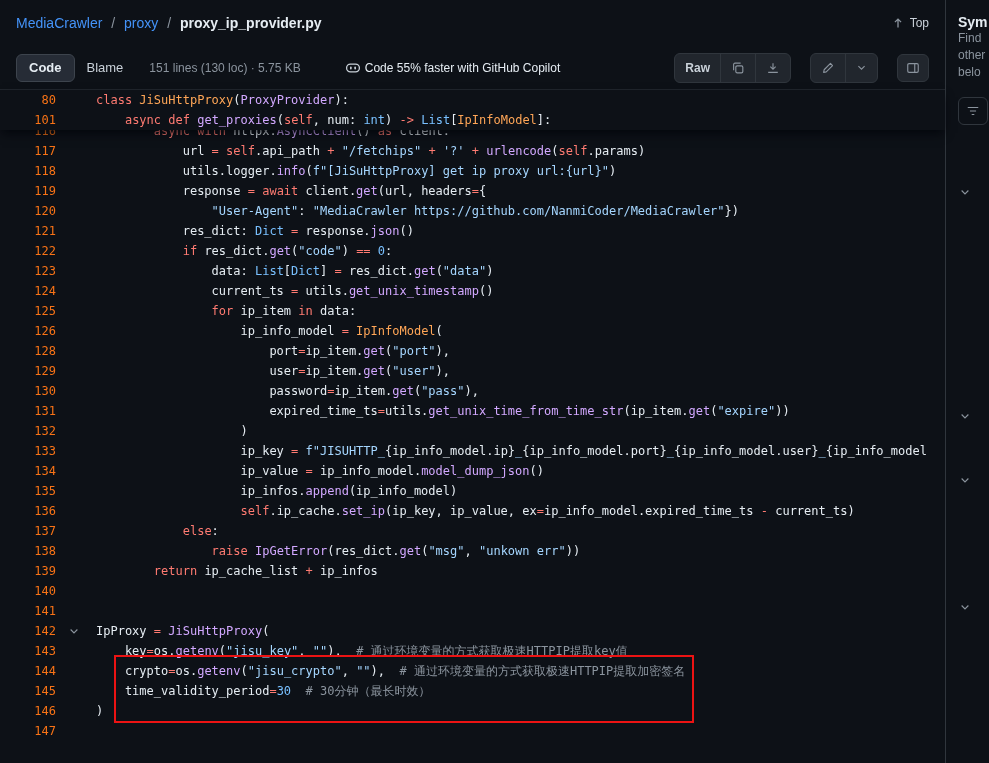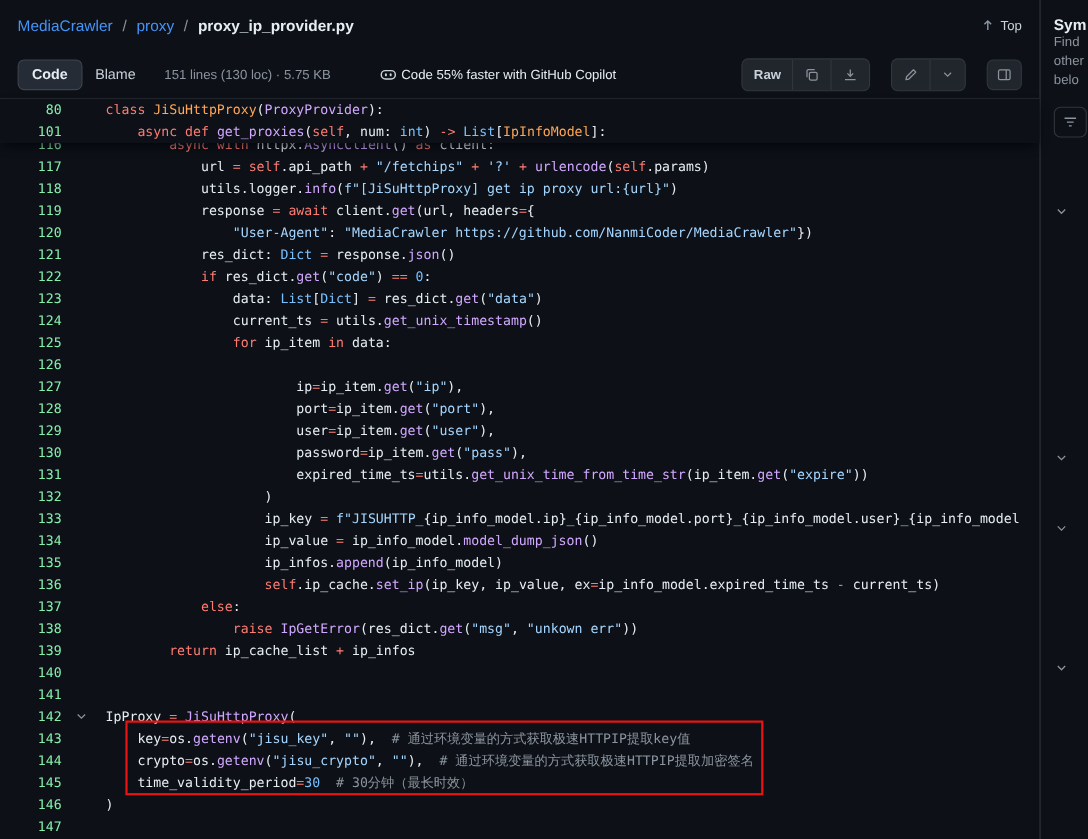--- a/index.html
+++ b/index.html
@@ -31,21 +31,21 @@
   .btn-group .btn + .btn{border-left:1px solid #30363d}
   .btn.solo{border:1px solid #30363d;border-radius:6px;background:#21262d;width:32px}
   .icon{display:inline-flex;align-items:center;justify-content:center;line-height:0}
 
   
   .code-area{flex:1;display:flex;flex-direction:column;min-height:0}
   .sticky-lines{position:relative;z-index:2;background:#0d1117;box-shadow:0 5px 10px -2px rgba(1,4,9,.85)}
   .code-body{position:relative;flex:1;overflow:hidden}
   .code-row{display:flex;height:20px;line-height:20px;font-family:"DejaVu Sans Mono","Liberation Mono",monospace;font-size:12px;white-space:pre}
   .code-row.clip{height:11px;overflow:hidden;align-items:flex-end}
-  .ln{flex:0 0 56px;width:56px;text-align:right;color:#86efac;cursor:pointer}
+  .ln{flex:0 0 56px;width:56px;text-align:right;color:#f97316;cursor:pointer}
   .fold{flex:0 0 40px;width:40px;padding-left:12px;display:flex;align-items:center}
   .code{flex:1;min-width:0;overflow:hidden;color:#e6edf3}
   .t-pln{color:#e6edf3}
   .t-k{color:var(--keyword,#ff7b72)}
   .t-fn{color:var(--function,#d2a8ff)}
   .t-cls{color:var(--classname,#ffa657)}
   .t-c1{color:var(--constant,#79c0ff)}
   .t-str{color:var(--string,#a5d6ff)}
   .t-cmt{color:var(--comment,#8b949e)}
   .annotation-box{position:absolute;left:114px;top:525px;width:580px;height:68px;border:2px solid var(--annotation,#ec1313);z-index:3;pointer-events:none}
@@ -156,22 +156,21 @@
       <div class="code-row clip"><div class="ln">116</div><div class="fold"></div><div class="code"><span class="t-pln">        </span><span class="t-k">async</span><span class="t-pln"> </span><span class="t-k">with</span><span class="t-pln"> httpx.</span><span class="t-fn">AsyncClient</span><span class="t-pln">() </span><span class="t-k">as</span><span class="t-pln"> client:</span></div></div>
           <div class="code-row"><div class="ln">117</div><div class="fold"></div><div class="code"><span class="t-pln">            url </span><span class="t-k">=</span><span class="t-pln"> </span><span class="t-k">self</span><span class="t-pln">.api_path </span><span class="t-k">+</span><span class="t-pln"> </span><span class="t-str">"/fetchips"</span><span class="t-pln"> </span><span class="t-k">+</span><span class="t-pln"> </span><span class="t-str">'?'</span><span class="t-pln"> </span><span class="t-k">+</span><span class="t-pln"> </span><span class="t-fn">urlencode</span><span class="t-pln">(</span><span class="t-k">self</span><span class="t-pln">.params)</span></div></div>
           <div class="code-row"><div class="ln">118</div><div class="fold"></div><div class="code"><span class="t-pln">            utils.logger.</span><span class="t-fn">info</span><span class="t-pln">(</span><span class="t-str">f"[JiSuHttpProxy] get ip proxy url:{url}"</span><span class="t-pln">)</span></div></div>
           <div class="code-row"><div class="ln">119</div><div class="fold"></div><div class="code"><span class="t-pln">            response </span><span class="t-k">=</span><span class="t-pln"> </span><span class="t-k">await</span><span class="t-pln"> client.</span><span class="t-fn">get</span><span class="t-pln">(url, headers</span><span class="t-k">=</span><span class="t-pln">{</span></div></div>
           <div class="code-row"><div class="ln">120</div><div class="fold"></div><div class="code"><span class="t-pln">                </span><span class="t-str">"User-Agent"</span><span class="t-pln">: </span><span class="t-str">"MediaCrawler https://github.com/NanmiCoder/MediaCrawler"</span><span class="t-pln">})</span></div></div>
           <div class="code-row"><div class="ln">121</div><div class="fold"></div><div class="code"><span class="t-pln">            res_dict: </span><span class="t-c1">Dict</span><span class="t-pln"> </span><span class="t-k">=</span><span class="t-pln"> response.</span><span class="t-fn">json</span><span class="t-pln">()</span></div></div>
           <div class="code-row"><div class="ln">122</div><div class="fold"></div><div class="code"><span class="t-pln">            </span><span class="t-k">if</span><span class="t-pln"> res_dict.</span><span class="t-fn">get</span><span class="t-pln">(</span><span class="t-str">"code"</span><span class="t-pln">) </span><span class="t-k">==</span><span class="t-pln"> </span><span class="t-c1">0</span><span class="t-pln">:</span></div></div>
           <div class="code-row"><div class="ln">123</div><div class="fold"></div><div class="code"><span class="t-pln">                data: </span><span class="t-c1">List</span><span class="t-pln">[</span><span class="t-c1">Dict</span><span class="t-pln">] </span><span class="t-k">=</span><span class="t-pln"> res_dict.</span><span class="t-fn">get</span><span class="t-pln">(</span><span class="t-str">"data"</span><span class="t-pln">)</span></div></div>
           <div class="code-row"><div class="ln">124</div><div class="fold"></div><div class="code"><span class="t-pln">                current_ts </span><span class="t-k">=</span><span class="t-pln"> utils.</span><span class="t-fn">get_unix_timestamp</span><span class="t-pln">()</span></div></div>
           <div class="code-row"><div class="ln">125</div><div class="fold"></div><div class="code"><span class="t-pln">                </span><span class="t-k">for</span><span class="t-pln"> ip_item </span><span class="t-k">in</span><span class="t-pln"> data:</span></div></div>
-          <div class="code-row"><div class="ln">126</div><div class="fold"></div></div>
-          <div class="code-row"><div class="ln">127</div><div class="fold"></div><div class="code"><span class="t-pln">                        ip</span><span class="t-k">=</span><span class="t-pln">ip_item.</span><span class="t-fn">get</span><span class="t-pln">(</span><span class="t-str">"ip"</span><span class="t-pln">),</span></div></div>
+          <div class="code-row"><div class="ln">126</div><div class="fold"></div><div class="code"><span class="t-pln">                    ip_info_model </span><span class="t-k">=</span><span class="t-pln"> </span><span class="t-cls">IpInfoModel</span><span class="t-pln">(</span></div></div>
           <div class="code-row"><div class="ln">128</div><div class="fold"></div><div class="code"><span class="t-pln">                        port</span><span class="t-k">=</span><span class="t-pln">ip_item.</span><span class="t-fn">get</span><span class="t-pln">(</span><span class="t-str">"port"</span><span class="t-pln">),</span></div></div>
           <div class="code-row"><div class="ln">129</div><div class="fold"></div><div class="code"><span class="t-pln">                        user</span><span class="t-k">=</span><span class="t-pln">ip_item.</span><span class="t-fn">get</span><span class="t-pln">(</span><span class="t-str">"user"</span><span class="t-pln">),</span></div></div>
           <div class="code-row"><div class="ln">130</div><div class="fold"></div><div class="code"><span class="t-pln">                        password</span><span class="t-k">=</span><span class="t-pln">ip_item.</span><span class="t-fn">get</span><span class="t-pln">(</span><span class="t-str">"pass"</span><span class="t-pln">),</span></div></div>
           <div class="code-row"><div class="ln">131</div><div class="fold"></div><div class="code"><span class="t-pln">                        expired_time_ts</span><span class="t-k">=</span><span class="t-pln">utils.</span><span class="t-fn">get_unix_time_from_time_str</span><span class="t-pln">(ip_item.</span><span class="t-fn">get</span><span class="t-pln">(</span><span class="t-str">"expire"</span><span class="t-pln">))</span></div></div>
           <div class="code-row"><div class="ln">132</div><div class="fold"></div><div class="code"><span class="t-pln">                    )</span></div></div>
           <div class="code-row"><div class="ln">133</div><div class="fold"></div><div class="code"><span class="t-pln">                    ip_key </span><span class="t-k">=</span><span class="t-pln"> </span><span class="t-str">f"JISUHTTP_</span><span class="t-pln">{ip_info_model.ip}</span><span class="t-str">_</span><span class="t-pln">{ip_info_model.port}</span><span class="t-str">_</span><span class="t-pln">{ip_info_model.user}</span><span class="t-str">_</span><span class="t-pln">{ip_info_model</span></div></div>
           <div class="code-row"><div class="ln">134</div><div class="fold"></div><div class="code"><span class="t-pln">                    ip_value </span><span class="t-k">=</span><span class="t-pln"> ip_info_model.</span><span class="t-fn">model_dump_json</span><span class="t-pln">()</span></div></div>
           <div class="code-row"><div class="ln">135</div><div class="fold"></div><div class="code"><span class="t-pln">                    ip_infos.</span><span class="t-fn">append</span><span class="t-pln">(ip_info_model)</span></div></div>
           <div class="code-row"><div class="ln">136</div><div class="fold"></div><div class="code"><span class="t-pln">                    </span><span class="t-k">self</span><span class="t-pln">.ip_cache.</span><span class="t-fn">set_ip</span><span class="t-pln">(ip_key, ip_value, ex</span><span class="t-k">=</span><span class="t-pln">ip_info_model.expired_time_ts </span><span class="t-k">-</span><span class="t-pln"> current_ts)</span></div></div>
           <div class="code-row"><div class="ln">137</div><div class="fold"></div><div class="code"><span class="t-pln">            </span><span class="t-k">else</span><span class="t-pln">:</span></div></div>

